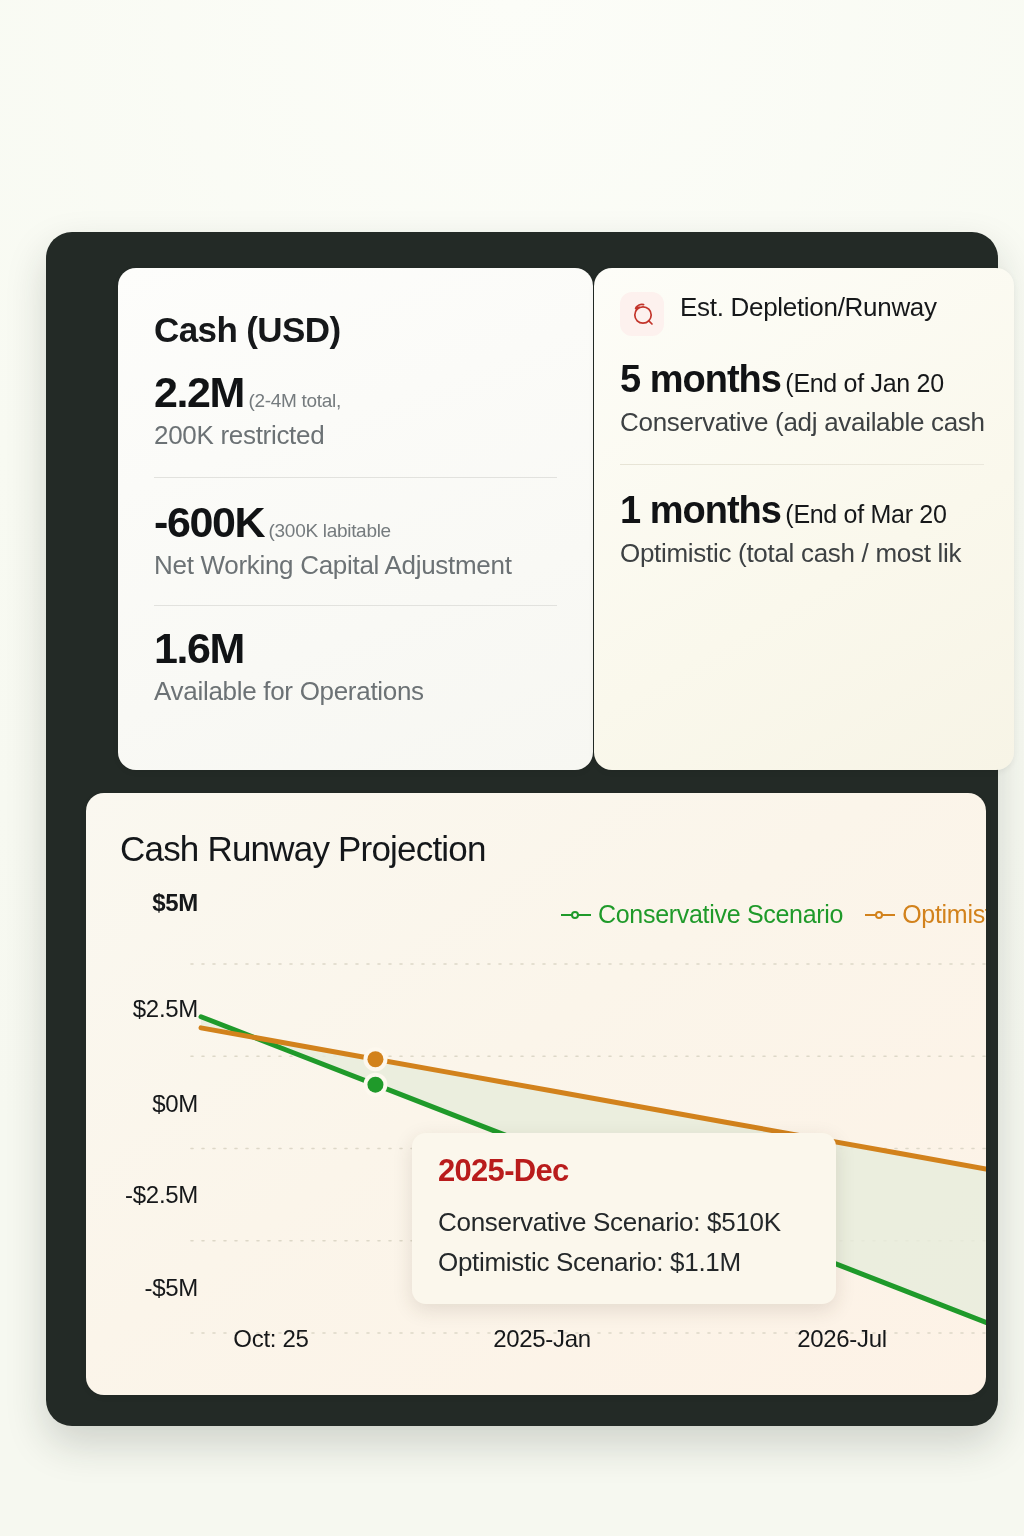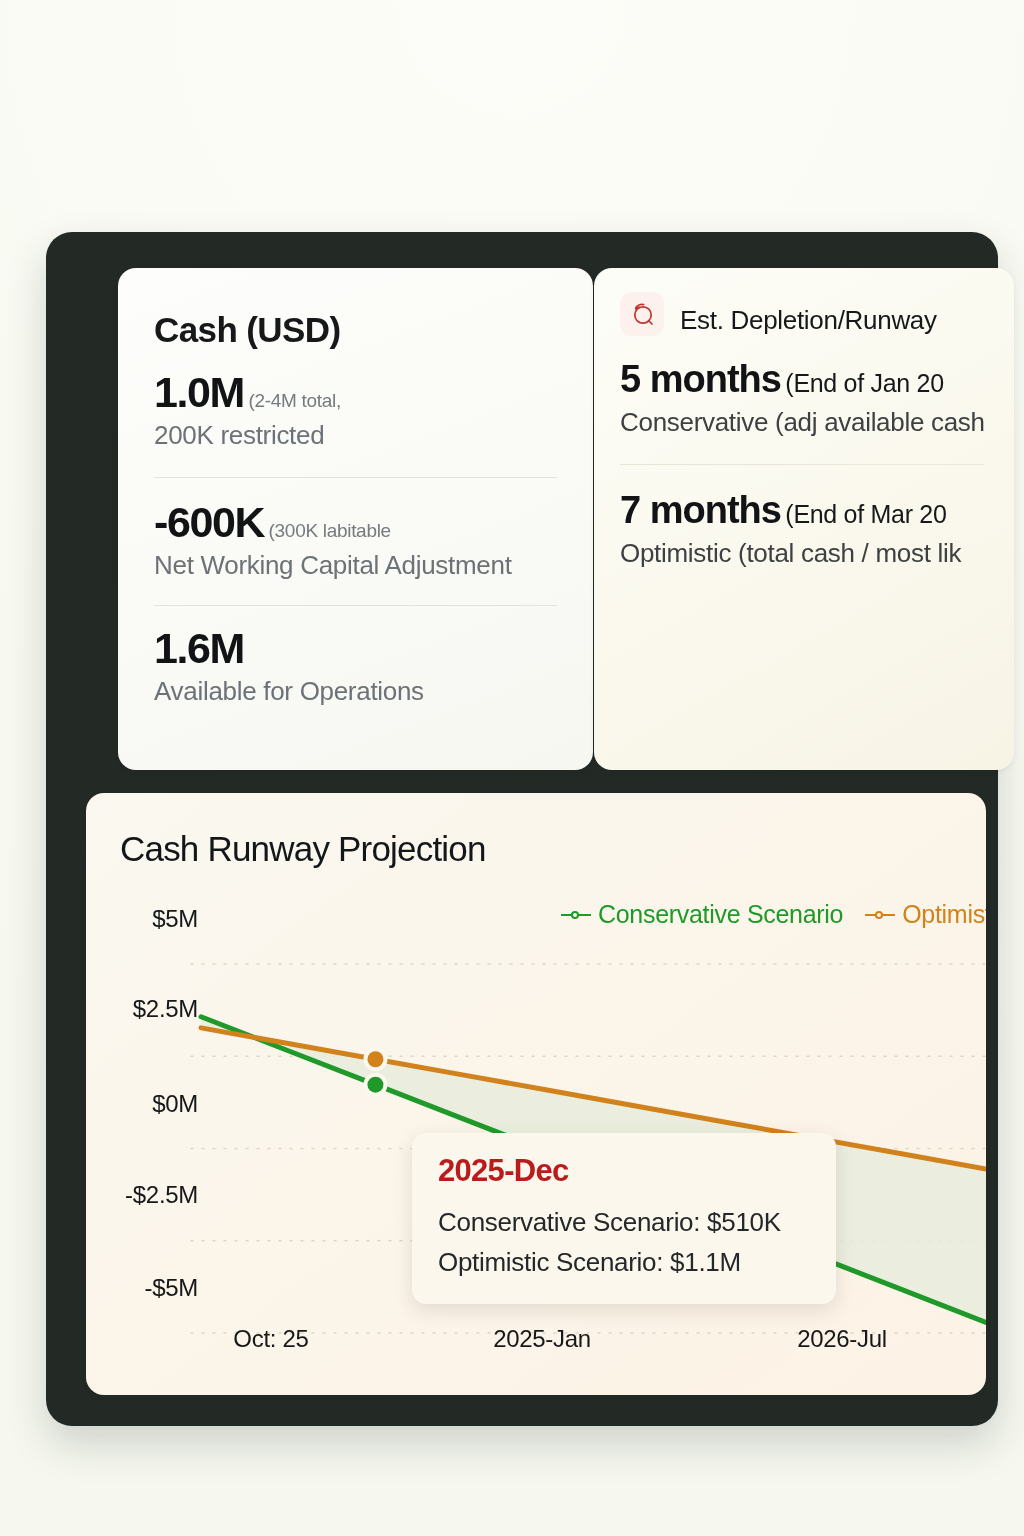--- a/index.html
+++ b/index.html
@@ -102,21 +102,21 @@
     height: 1px;
     background: #e2e2de;
     margin: 22px 0 20px 0;
   }
   .divider.tight { margin: 20px 0 18px 0; }
 
   
   .runway-inner { padding: 24px 30px 0 26px; }
   .runway-head {
     display: flex;
-    align-items: flex-end;
+    align-items: flex-start;
     gap: 16px;
     margin-bottom: 22px;
   }
   .icon-badge {
     width: 44px; height: 44px;
     border-radius: 12px;
     background: #fdf1ee;
     display: flex; align-items: center; justify-content: center;
     flex: 0 0 auto;
   }
@@ -246,21 +246,21 @@
 <div class="page-bg"></div>
 
 <div class="frame"></div>
 
 <div class="card card-cash">
   <div class="cash-inner">
     <div class="cash-title">Cash (USD)</div>
 
     <div class="metric-row">
       <div class="metric-line">
-        <span class="metric-big">1.0M</span>
+        <span class="metric-big">2.2M</span>
         <span class="metric-paren">(2-4M total,</span>
       </div>
       <div class="metric-sub">200K restricted</div>
     </div>
 
     <div class="divider"></div>
 
     <div class="metric-row">
       <div class="metric-line">
         <span class="metric-big">-600K</span>
@@ -296,21 +296,21 @@
 
     <div class="runway-block">
       <span class="runway-big">5 months</span>
       <span class="runway-paren">(End of Jan 20</span>
       <div class="runway-note">Conservative (adj available cash</div>
     </div>
 
     <div class="divider-warm"></div>
 
     <div class="runway-block">
-      <span class="runway-big">7 months</span>
+      <span class="runway-big">1 months</span>
       <span class="runway-paren">(End of Mar 20</span>
       <div class="runway-note">Optimistic (total cash / most lik</div>
     </div>
   </div>
 </div>
 
 <div class="card card-chart">
   <div class="chart-title">Cash Runway Projection</div>
 
   <svg class="plot" id="plot-svg" viewBox="0 0 900 602" preserveAspectRatio="none">
@@ -337,21 +337,21 @@
       <span>Conservative Scenario</span>
     </span>
     <span class="legend-item optimistic">
       <span class="legend-marker">
           <i></i>
           <b></b>
         </span>
       <span>Optimist</span>
     </span>
   </div>
-<div class="ylabel" style="left: -8px; top: 112px;">$5M</div>
+<div class="ylabel" style="left: -8px; top: 96px; font-weight: bold;">$5M</div>
     <div class="ylabel" style="left: -8px; top: 202px;">$2.5M</div>
     <div class="ylabel" style="left: -8px; top: 297px;">$0M</div>
     <div class="ylabel" style="left: -8px; top: 388px;">-$2.5M</div>
     <div class="ylabel" style="left: -8px; top: 481px;">-$5M</div>
     <div class="xlabel" style="left: 95px; top: 532px;">Oct: 25</div>
     <div class="xlabel" style="left: 366px; top: 532px;">2025-Jan</div>
     <div class="xlabel" style="left: 666px; top: 532px;">2026-Jul</div>
   </div>
 
 <div class="tooltip">

